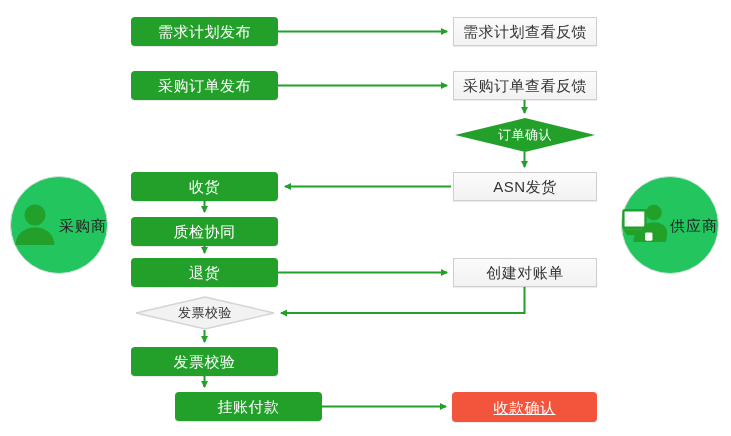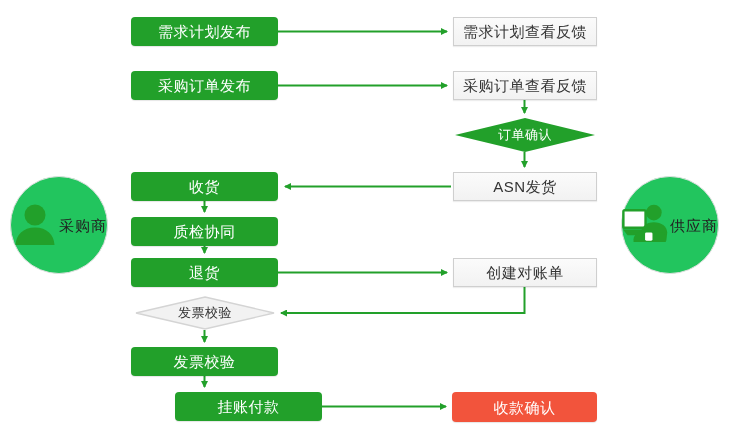--- a/index.html
+++ b/index.html
@@ -46,20 +46,21 @@
     color: #ffffff;
     border-radius: 4px;
     box-shadow: 0 1px 1px rgba(0,0,0,0.10);
   }
 
   .node-red {
     background: #f2543c;
     color: #ffffff;
     border-radius: 4px;
     box-shadow: 0 1px 1px rgba(0,0,0,0.10);
+    text-decoration: underline;
   }
 
   .node-gray {
     background: linear-gradient(#fbfbfb, #f2f2f2);
     color: #333333;
     border: 1px solid #cfcfcf;
     border-radius: 0;
     box-shadow: 0 1px 1px rgba(0,0,0,0.07);
   }
 

